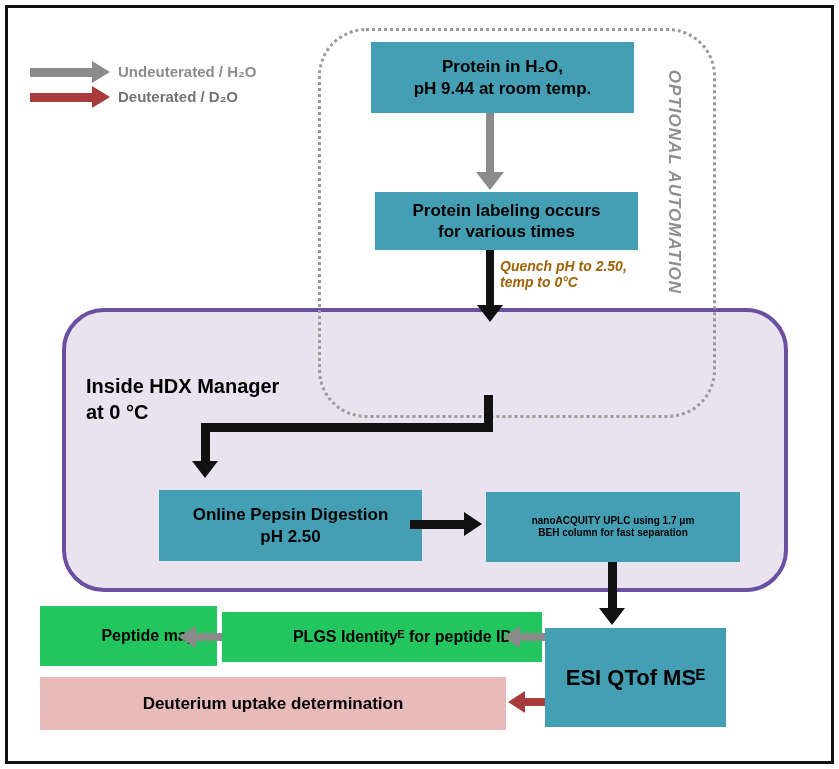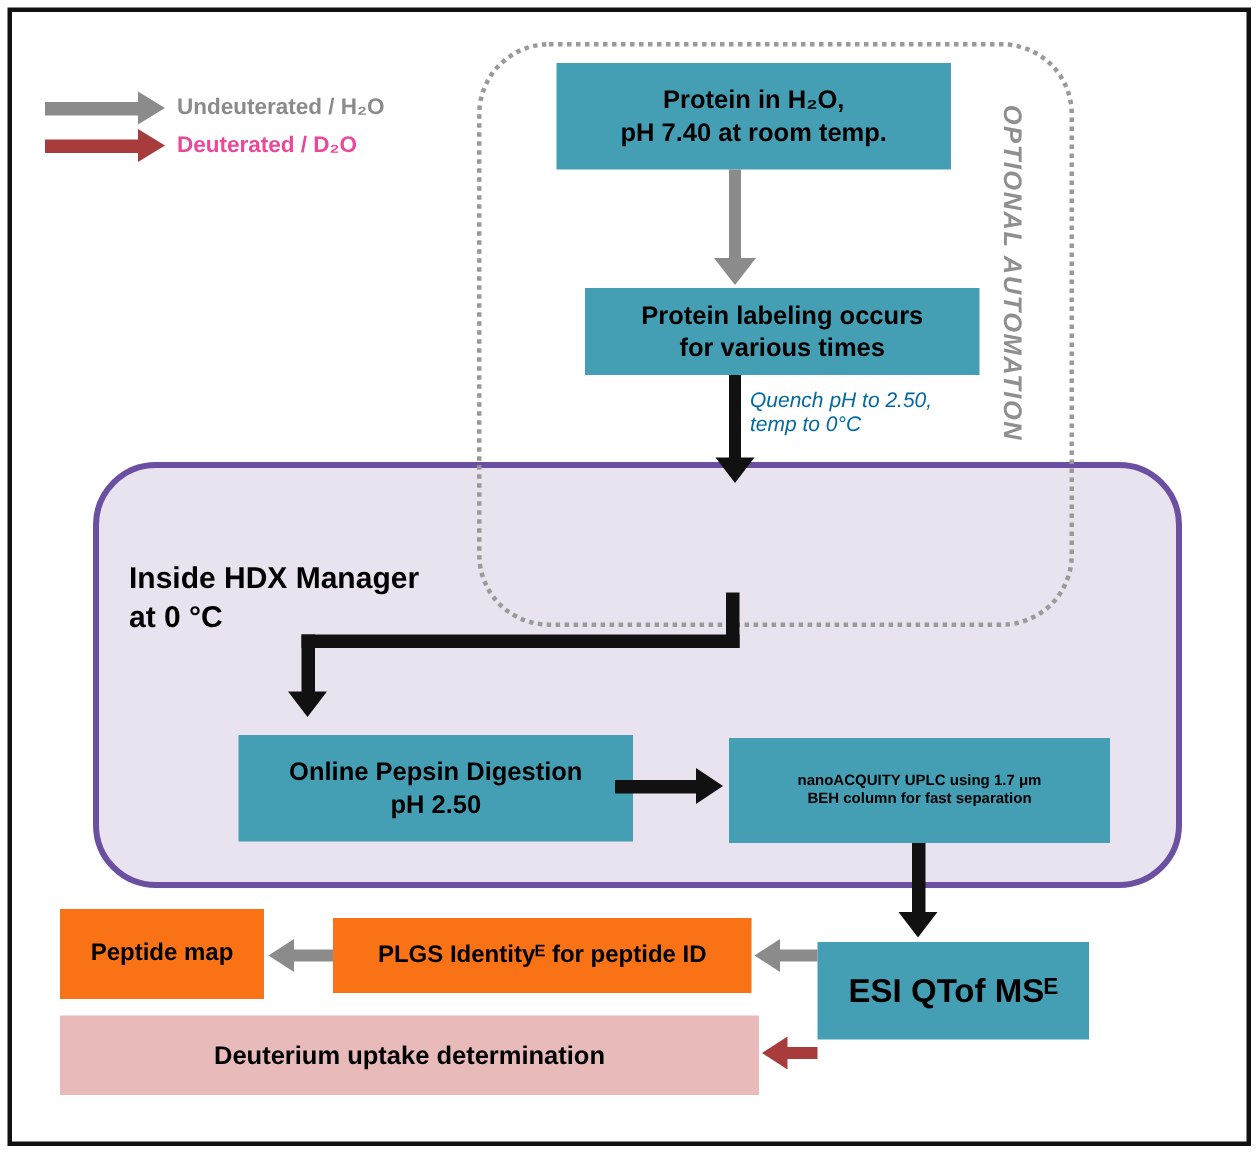--- a/index.html
+++ b/index.html
@@ -7,23 +7,24 @@
     position:relative;width:839px;height:769px;background:#ffffff;
     font-family:"Liberation Sans","DejaVu Sans",sans-serif;overflow:hidden;
   }
   .frame{position:absolute;left:5px;top:5px;right:5px;bottom:5px;border:3px solid #111;}
   .box{
     position:absolute;background:#459fb4;color:#000;font-weight:bold;
     display:flex;align-items:center;justify-content:center;text-align:center;
     white-space:pre-line;line-height:1.25;
   }
   .graybox{
-    position:absolute;background:#f97316;color:#000;font-weight:bold;
+    position:absolute;background:#22c55e;color:#000;font-weight:bold;
     display:flex;align-items:center;justify-content:center;text-align:left;
     white-space:pre-line;
+    padding-left:41px;
   }
   .pinkbox{
     position:absolute;background:#e9baba;color:#000;font-weight:bold;
     display:flex;align-items:center;justify-content:center;text-align:center;
   }
   .shaft{position:absolute;}
   .head{position:absolute;width:0;height:0;}
   .gray{background:#8b8b8b;}
   .black{background:#111;}
   .red{background:#a83c3c;}
@@ -36,21 +37,21 @@
   .head-left-red{border-top:11px solid transparent;border-bottom:11px solid transparent;border-right:17px solid #a83c3c;}
   .dotted-rect{
     position:absolute;left:318px;top:28px;width:392px;height:384px;
     border:3px dotted #9a9a9a;border-radius:48px;
   }
   .purple-rect{
     position:absolute;left:62px;top:308px;width:726px;height:284px;
     background:#e8e3ee;border:4px solid #6b4fa0;border-radius:42px;box-sizing:border-box;
   }
   .legend-text{position:absolute;font-weight:bold;font-size:15px;}
-  .annot{position:absolute;font-weight:normal;font-style:italic;color:#0369a1;white-space:pre-line;}
+  .annot{position:absolute;font-weight:bold;font-style:italic;color:#a16207;white-space:pre-line;}
   .vertical-label{
     position:absolute;left:532px;top:170px;width:280px;height:24px;
     text-align:center;font-weight:bold;font-style:italic;font-size:17px;color:#8f8f8f;
     letter-spacing:1px;transform:rotate(90deg);
   }
   .inside-label{
     position:absolute;left:86px;top:344px;font-weight:bold;font-size:20px;color:#000;
     white-space:pre-line;line-height:1.3;margin-top:29px;
   }
 </style>
@@ -59,43 +60,43 @@
 
 <div id="stage">
   <div class="frame"></div>
 
   <div class="shaft gray" style="left:30px;top:68px;width:62px;height:9px;"></div>
   <div class="head head-right-gray" style="left:92px;top:61px;"></div>
   <div class="legend-text" style="left:118px;top:63px;color:#8b8b8b;">Undeuterated / H₂O</div>
 
   <div class="shaft red" style="left:30px;top:93px;width:62px;height:9px;"></div>
   <div class="head head-right-red" style="left:92px;top:86px;"></div>
-  <div class="legend-text" style="left:118px;top:88px;color:#ec4899;">Deuterated / D₂O</div>
+  <div class="legend-text" style="left:118px;top:88px;color:#737373;">Deuterated / D₂O</div>
 
   <div class="purple-rect"></div>
   <div class="inside-label">Inside HDX Manager
 at 0 °C</div>
 
   <div class="dotted-rect"></div>
   <div class="vertical-label">OPTIONAL AUTOMATION</div>
 
   <div class="box" style="left:371px;top:42px;width:263px;height:71px;font-size:17px;">Protein in H₂O,
-pH 7.40 at room temp.</div>
+pH 9.44 at room temp.</div>
 
-  <div class="box" style="left:390px;top:192px;width:263px;height:58px;font-size:17px;">Protein labeling occurs
+  <div class="box" style="left:375px;top:192px;width:263px;height:58px;font-size:17px;">Protein labeling occurs
 for various times</div>
 
 
   <div class="box" style="left:159px;top:490px;width:263px;height:71px;font-size:17px;">Online Pepsin Digestion
 pH 2.50</div>
 
   <div class="box" style="left:486px;top:492px;width:254px;height:70px;font-size:10px;">nanoACQUITY UPLC using 1.7 μm
 BEH column for fast separation</div>
 
-  <div class="box" style="left:545px;top:628px;width:181px;height:65px;font-size:22px;">ESI QTof MSᴱ</div>
+  <div class="box" style="left:545px;top:628px;width:181px;height:99px;font-size:22px;">ESI QTof MSᴱ</div>
 
   <div class="graybox" style="left:40px;top:606px;width:136px;height:60px;font-size:16px;">Peptide map</div>
 
   <div class="graybox" style="left:222px;top:612px;width:279px;height:50px;font-size:16px;">PLGS Identityᴱ for peptide ID</div>
 
   <div class="pinkbox" style="left:40px;top:677px;width:466px;height:53px;font-size:17px;">Deuterium uptake determination</div>
 
   <div class="shaft gray" style="left:486px;top:113px;width:8px;height:61px;"></div>
   <div class="head head-down-gray" style="left:476px;top:172px;"></div>
 

